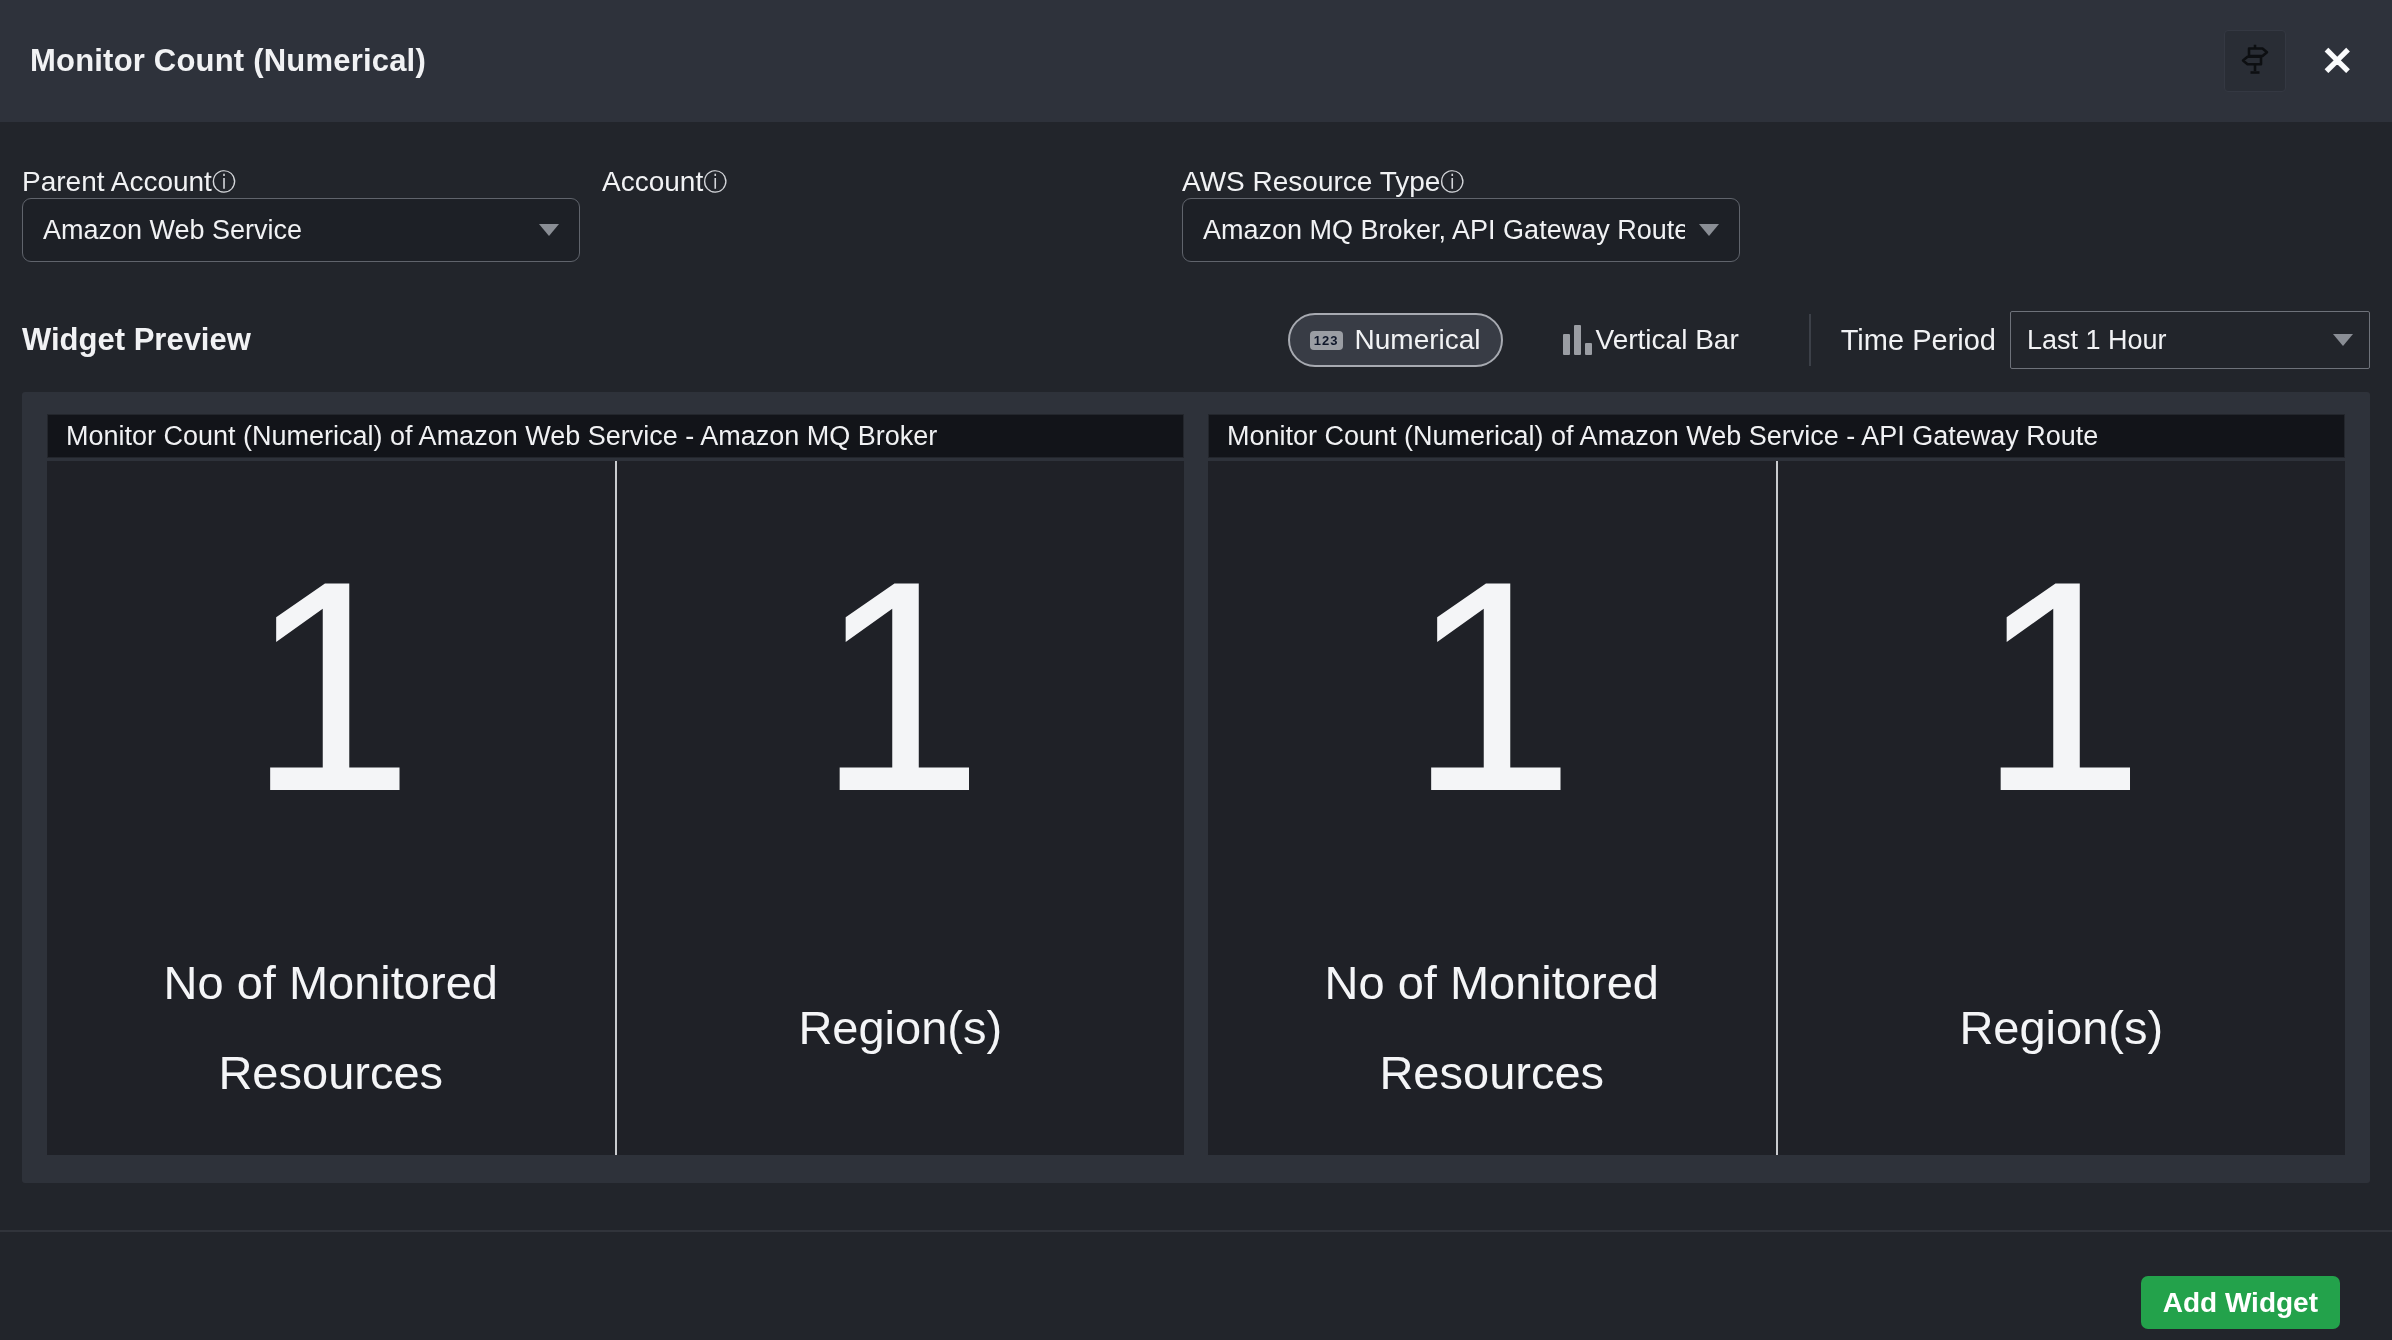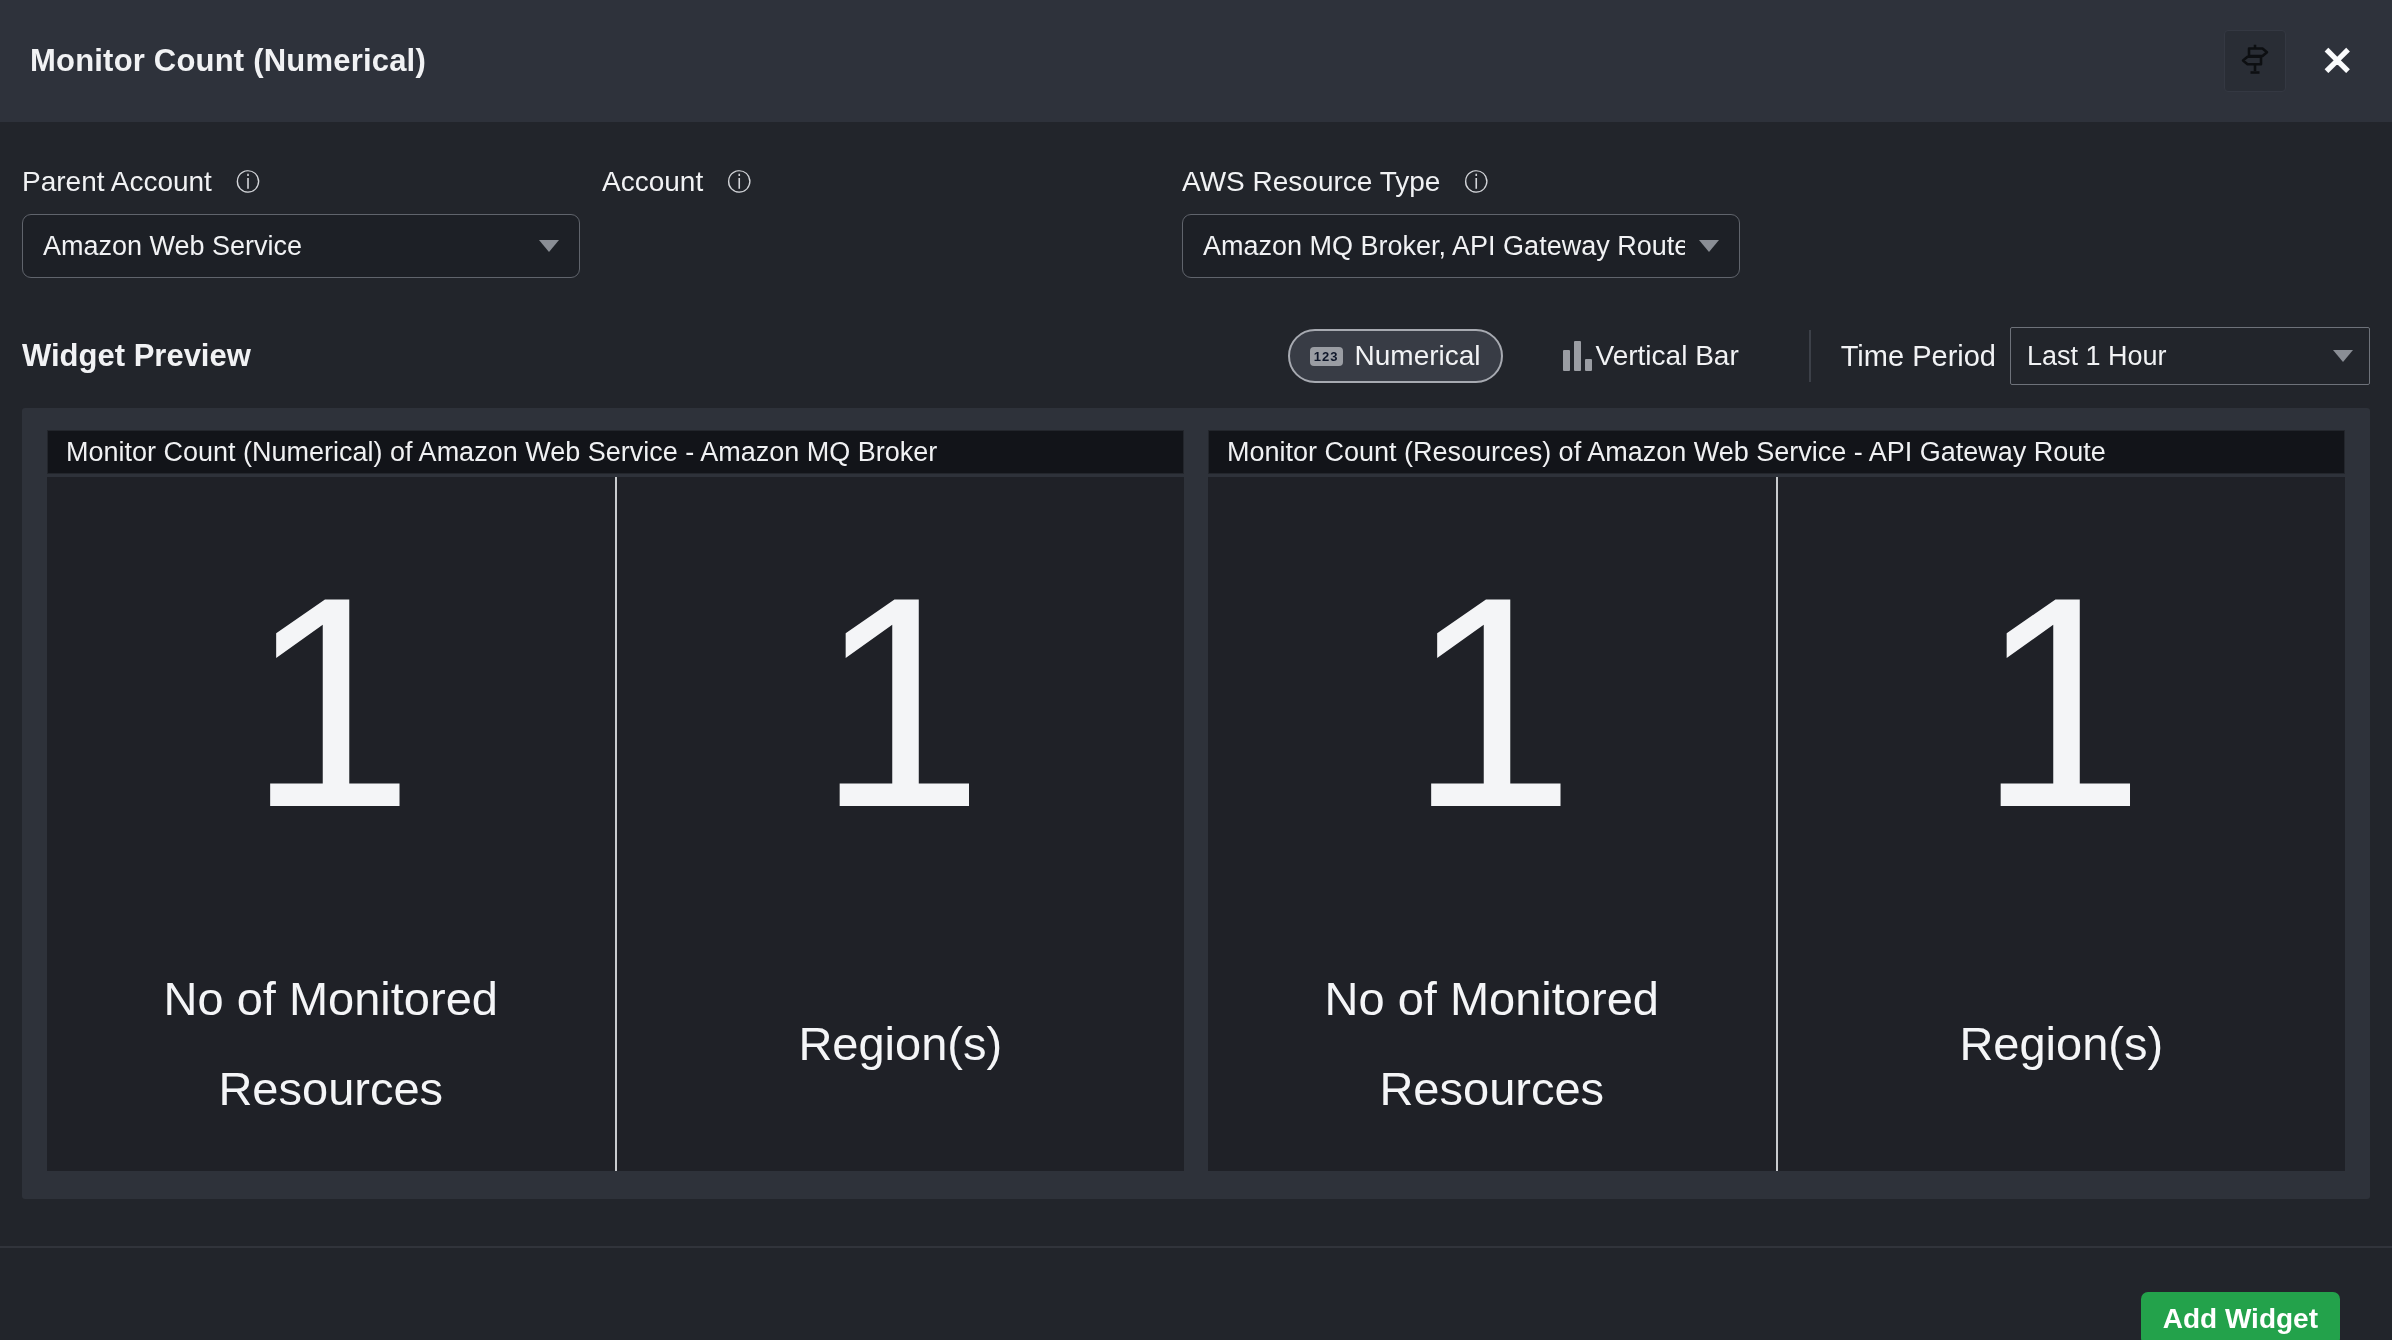--- a/index.html
+++ b/index.html
@@ -30,22 +30,22 @@
     font-size: 40px; font-weight: 700; color: #fafbfc; line-height: 1;
     cursor: pointer; padding: 4px 8px; background: transparent; border: none;
   }
 
   
   .content { padding: 0 22px; flex: 1; display: flex; flex-direction: column; }
 
   .filters { display: flex; gap: 22px; margin-top: 44px; }
   .filter { width: 558px; }
   .filter-label {
-    font-size: 28px; font-weight: 500; margin-bottom: 16px;
-    display: flex; align-items: flex-start; gap: 24px;
+    font-size: 28px; font-weight: 500; 
+    display: flex; align-items: flex-start; gap: 0;
   }
   .info-icon { font-size: 24px; color: #d3d5d9; font-weight: 400; }
   .select {
     height: 64px; border: 1px solid #60646c; border-radius: 9px;
     background: #1d2026; display: flex; align-items: center;
     padding: 0 20px; font-size: 27px; cursor: pointer;
   }
   .select .select-value { flex: 1; white-space: nowrap; overflow: hidden; }
   .caret {
     width: 0; height: 0; margin-left: 14px;
@@ -219,21 +219,21 @@
             <div class="metric-label">No of Monitored Resources</div>
           </div>
           <div class="metric">
             <div class="metric-value">1</div>
             <div class="metric-label">Region(s)</div>
           </div>
         </div>
       </div>
 
       <div class="widget-panel">
-        <div class="widget-title">Monitor Count (Resources) of Amazon Web Service - API Gateway Route</div>
+        <div class="widget-title">Monitor Count (Numerical) of Amazon Web Service - API Gateway Route</div>
         <div class="widget-body">
           <div class="metric">
             <div class="metric-value">1</div>
             <div class="metric-label">No of Monitored Resources</div>
           </div>
           <div class="metric">
             <div class="metric-value">1</div>
             <div class="metric-label">Region(s)</div>
           </div>
         </div>

